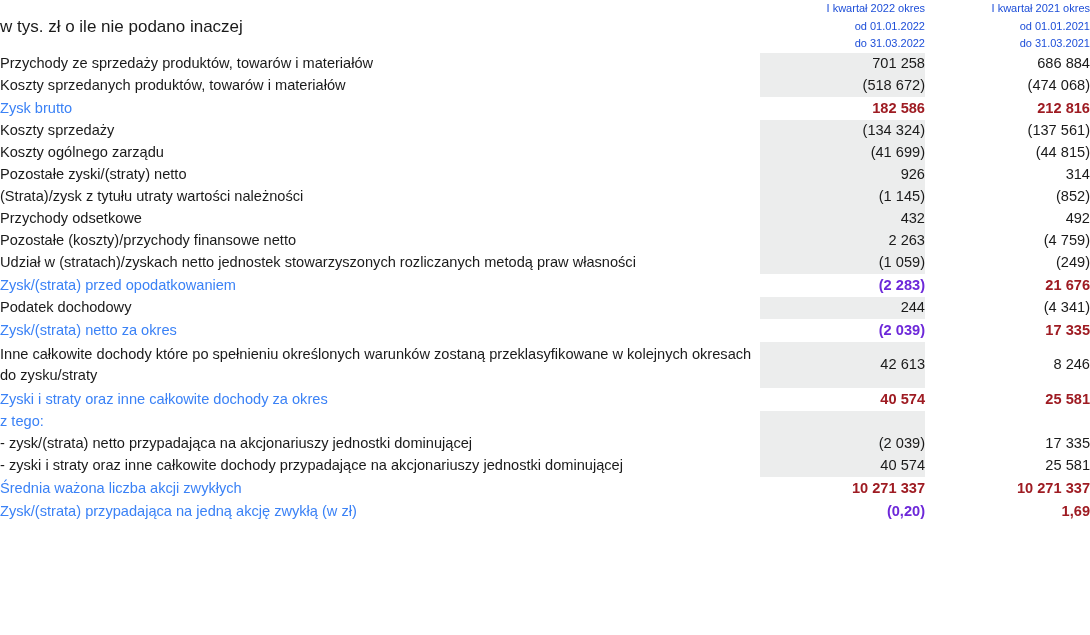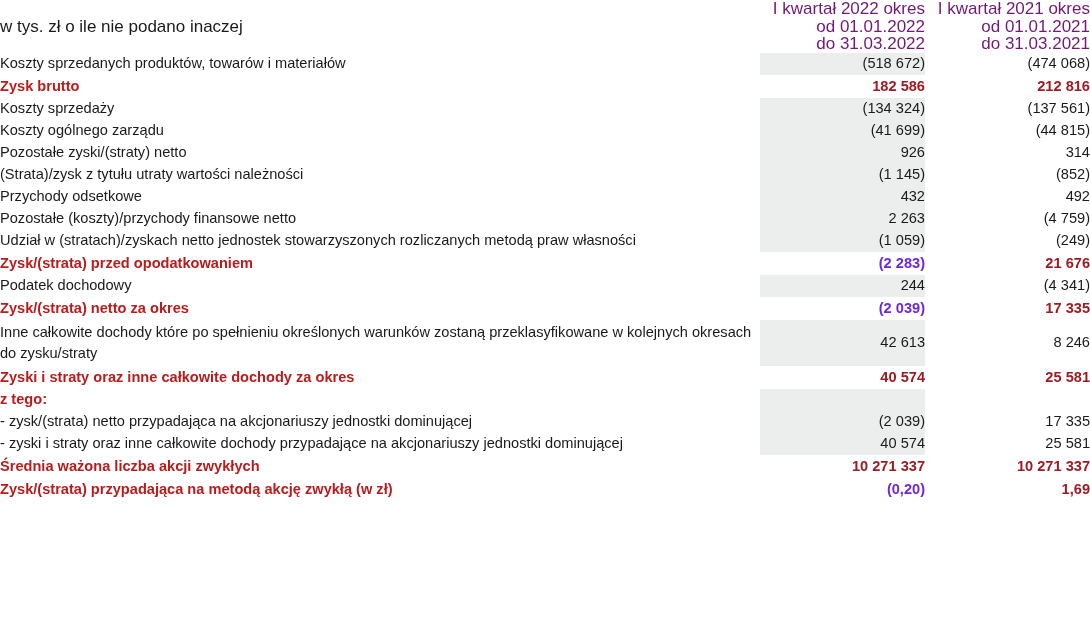--- a/index.html
+++ b/index.html
@@ -30,27 +30,27 @@
   #fin-table td,
   #fin-table th {
     padding: 0;
     vertical-align: middle;
     border: 0;
   }
 
   
   .hdr-cell {
     font-weight: normal;
-    font-size: 17px;
+    font-size: 11px;
     text-align: right;
     padding: 1px 6px 3px 6px;
     line-height: 17.5px;
     white-space: nowrap;
     vertical-align: top;
-    color: #701a75;
+    color: #1d4ed8;
   }
   .hdr-unit {
     text-align: left;
     font-weight: normal;
     font-size: 17px;
     padding: 0 0 0 14px;
     vertical-align: bottom;
     line-height: 17.5px;
     color: #1a1a1a;
   }
@@ -74,21 +74,21 @@
   tr.r-normal td { height: 22px; }
   tr.r-total   td { height: 23px; }
   tr.r-tall    td { height: 46px; }
 
   
   .shade { background: #eceded; }
 
   
   .red      { color: #9e1b22; font-weight: bold; }
   .blacknum { color: #6d28d9; font-weight: bold; }
-  .redlabel { color: #b91c1c; font-weight: bold; }
+  .redlabel { color: #3b82f6; font-weight: normal; }
 
   
   tr.rule-top  > td { border-top: 2.5px solid #9e1b22; }
   tr.rule-bot  > td { border-bottom: 2.5px solid #9e1b22; }
   tr.rule-thin-top > td { border-top: 1.6px solid #9e1b22; }
 
   .nowrap { white-space: nowrap; }
   .twoline { line-height: 21px; }
 </style>
 </head>
@@ -112,20 +112,25 @@
       <th class="hdr-cell">
         <span class="hdr-line">I kwartał 2021 okres</span>
         <span class="hdr-line">od 01.01.2021</span>
         <span class="hdr-line">do 31.03.2021</span>
       </th>
     </tr>
   </thead>
 
   <tbody>
 
+    <tr class="r-normal">
+      <td class="lbl">Przychody ze sprzedaży produktów, towarów i materiałów</td>
+      <td class="num shade">701 258</td>
+      <td class="num">686 884</td>
+    </tr>
 
     <tr class="r-normal">
       <td class="lbl">Koszty sprzedanych produktów, towarów i materiałów</td>
       <td class="num shade">(518 672)</td>
       <td class="num">(474 068)</td>
     </tr>
 
     <tr class="r-total rule-top rule-bot">
       <td class="lbl redlabel">Zysk brutto</td>
       <td class="num red">182 586</td>
@@ -224,19 +229,19 @@
       <td class="num">25 581</td>
     </tr>
 
     <tr class="r-total rule-top rule-bot">
       <td class="lbl redlabel">Średnia ważona liczba akcji zwykłych</td>
       <td class="num red">10 271 337</td>
       <td class="num red">10 271 337</td>
     </tr>
 
     <tr class="r-total rule-bot">
-      <td class="lbl redlabel">Zysk/(strata) przypadająca na metodą akcję zwykłą (w zł)</td>
+      <td class="lbl redlabel">Zysk/(strata) przypadająca na jedną akcję zwykłą (w zł)</td>
       <td class="num blacknum">(0,20)</td>
       <td class="num red">1,69</td>
     </tr>
 
   </tbody>
 </table>
 
 </body></html>

